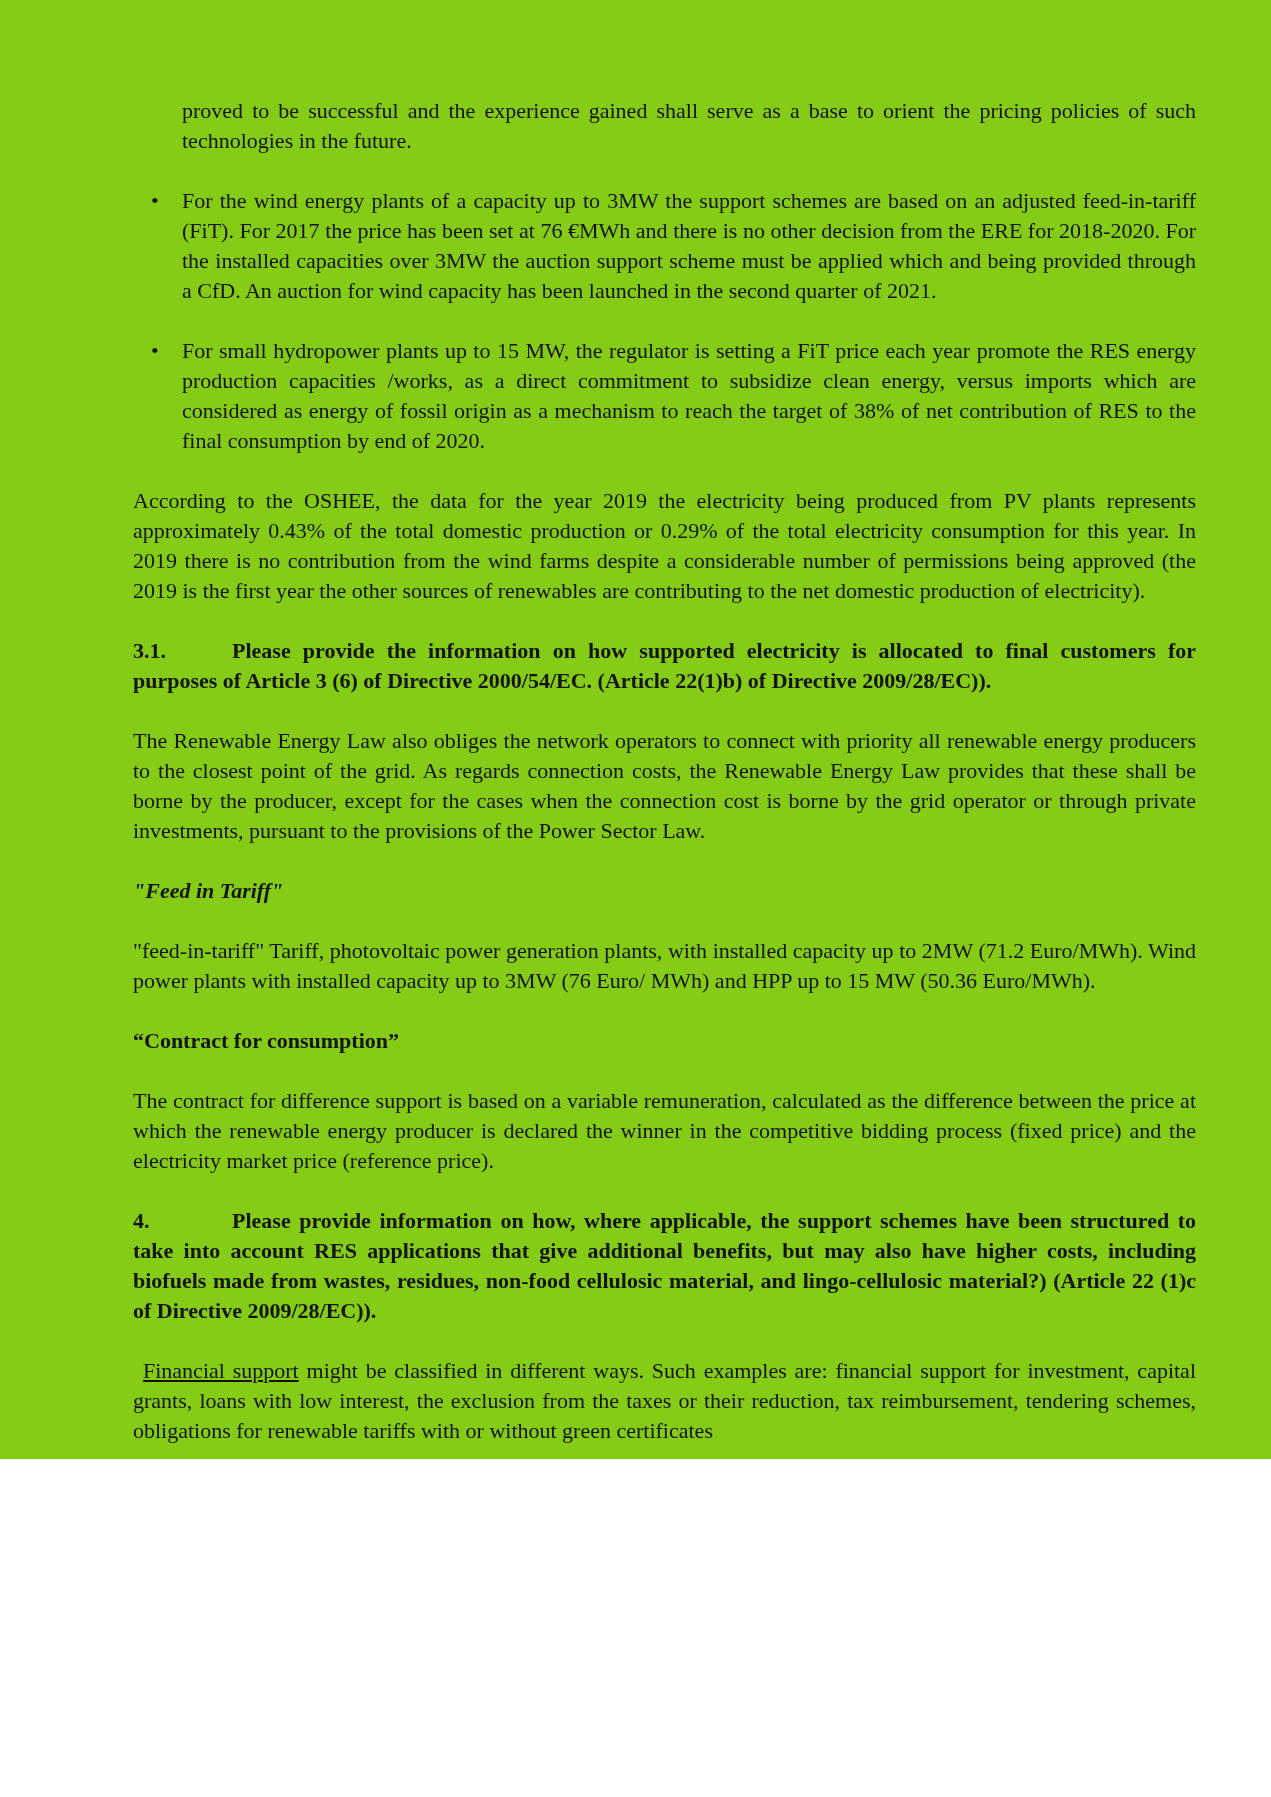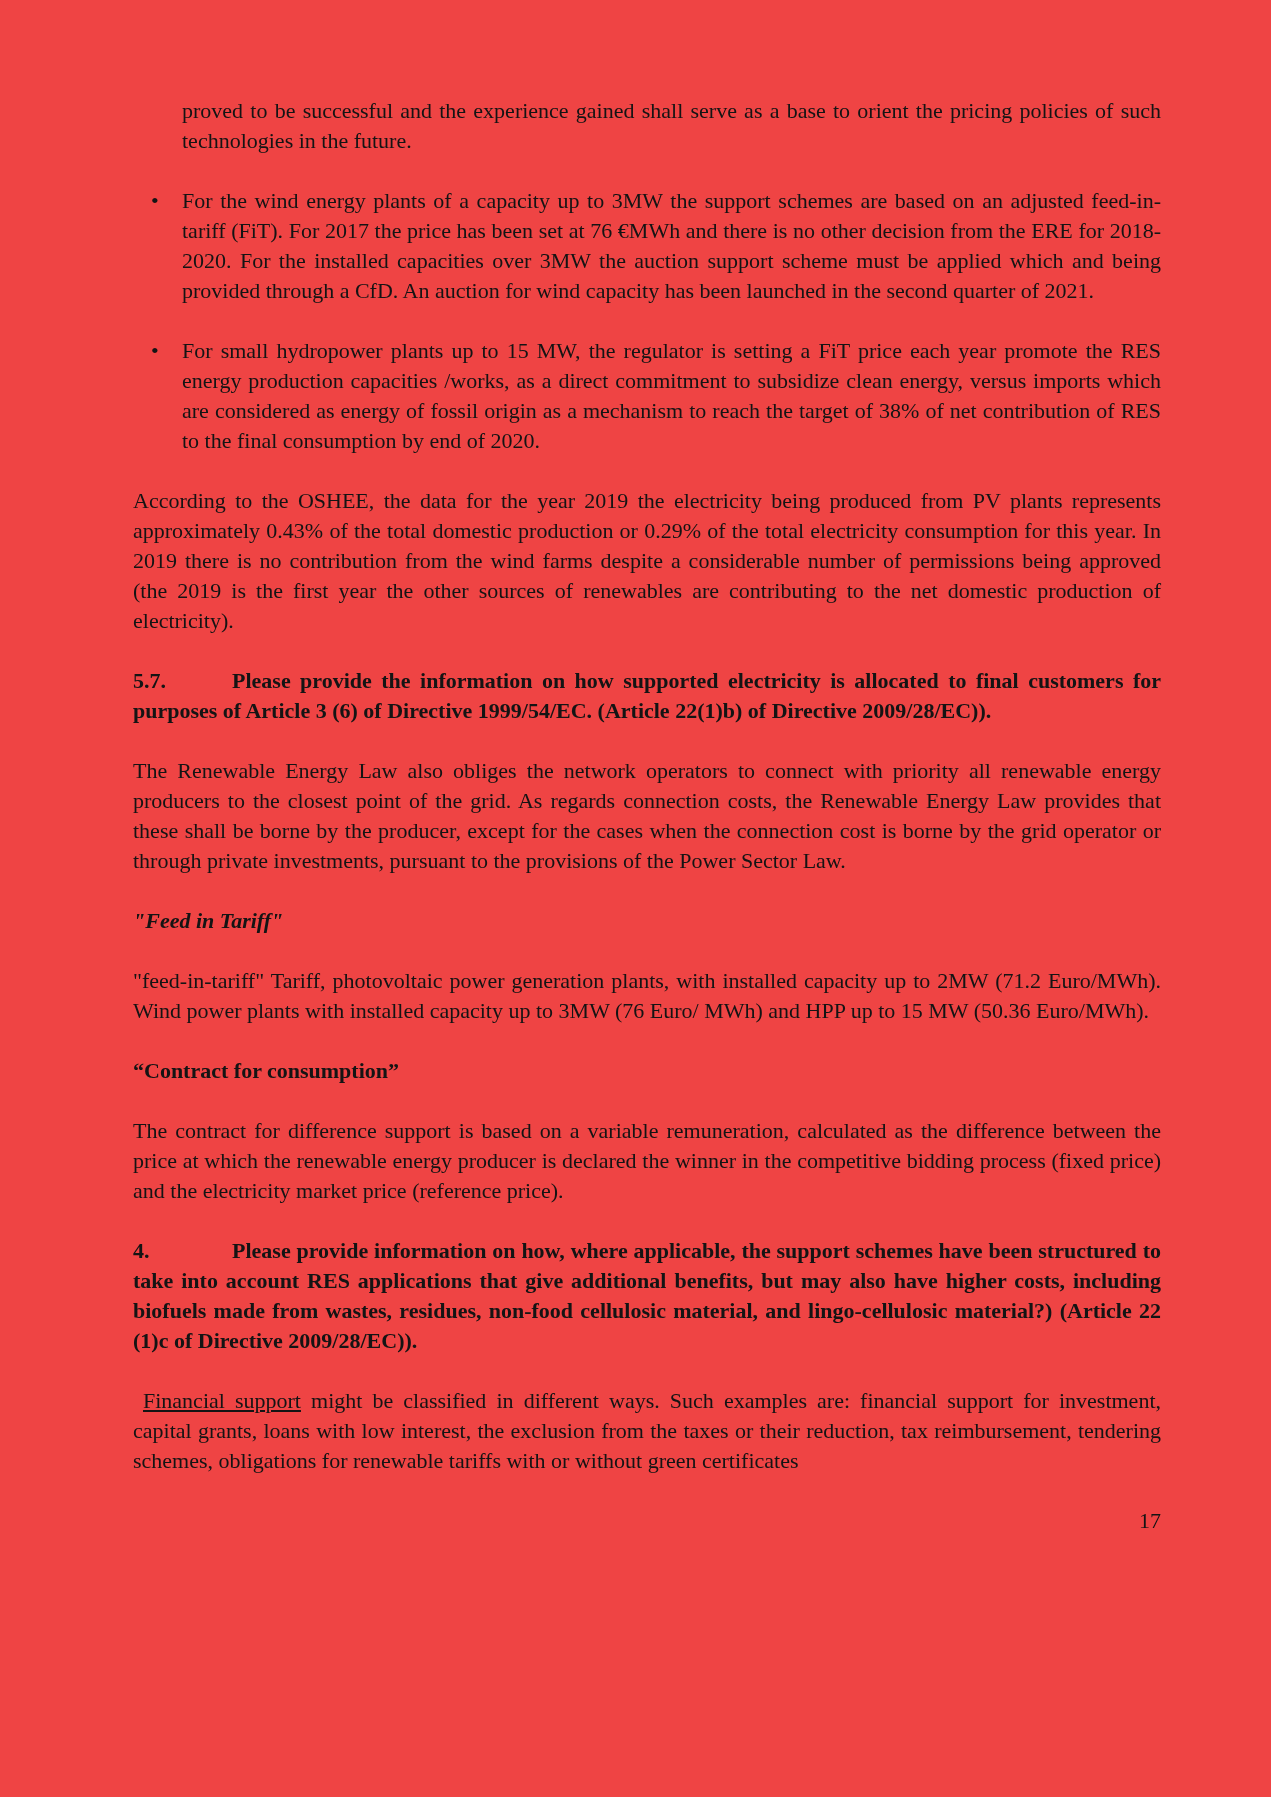--- a/index.html
+++ b/index.html
@@ -3,28 +3,28 @@
 <meta charset="utf-8">
 <style>
   html, body {
     margin: 0;
     padding: 0;
     background: #ffffff;
   }
   .page {
     position: relative;
     width: 1271px;
-    height: 1797px;
+    height: 1459px;
     box-sizing: border-box;
-    background: #ef4444;
+    background: #84cc16;
     color: #141414;
     font-family: "Liberation Serif", serif;
     font-size: 22px;
     line-height: 30px;
-    padding: 96px 110px 0 133px;
+    padding: 96px 75px 0 133px;
     overflow: hidden;
   }
   .para {
     text-align: justify;
     margin: 0 0 30px 0;
   }
   .indented { margin-left: 49px; }
   .bullet-item {
     position: relative;
     margin-left: 49px;
@@ -71,21 +71,21 @@
     </div>
     <div class="bullet-item">
       <span class="bullet-marker">•</span>
       <span>For small hydropower plants up to 15 MW, the regulator is setting a FiT price each year promote the RES energy production capacities /works, as a direct commitment to subsidize clean energy, versus imports which are considered as energy of fossil origin as a mechanism to reach the target of 38% of net contribution of RES to the final consumption by end of 2020.</span>
     </div>
   </div>
 
   <p class="para">According to the OSHEE, the data for the year 2019 the electricity being produced from PV plants represents approximately 0.43% of the total domestic production or 0.29% of the total electricity consumption for this year. In 2019 there is no contribution from the wind farms despite a considerable number of permissions being approved (the 2019 is the first year the other sources of renewables are contributing to the net domestic production of electricity).</p>
 
   <p class="heading">
-    <span class="h-num">5.7.</span><span>Please provide the information on how supported electricity is allocated to final customers for purposes of Article 3 (6) of Directive 1999/54/EC. </span><span class="italic">(Article 22(1)b) of Directive 2009/28/EC)).</span>
+    <span class="h-num">3.1.</span><span>Please provide the information on how supported electricity is allocated to final customers for purposes of Article 3 (6) of Directive 2000/54/EC. </span><span class="italic">(Article 22(1)b) of Directive 2009/28/EC)).</span>
   </p>
 
   <p class="para">The Renewable Energy Law also obliges the network operators to connect with priority all renewable energy producers to the closest point of the grid. As regards connection costs, the Renewable Energy Law provides that these shall be borne by the producer, except for the cases when the connection cost is borne by the grid operator or through private investments, pursuant to the provisions of the Power Sector Law.</p>
 
   <p class="bold-italic-heading">"Feed in Tariff"</p>
 
 
   <p class="para">"feed-in-tariff" Tariff, photovoltaic power generation plants, with installed capacity up to 2MW (71.2 Euro/MWh). Wind power plants with installed capacity up to 3MW (76 Euro/ MWh) and HPP up to 15 MW (50.36 Euro/MWh).</p>
 
   <p class="heading">“Contract for consumption”</p>

